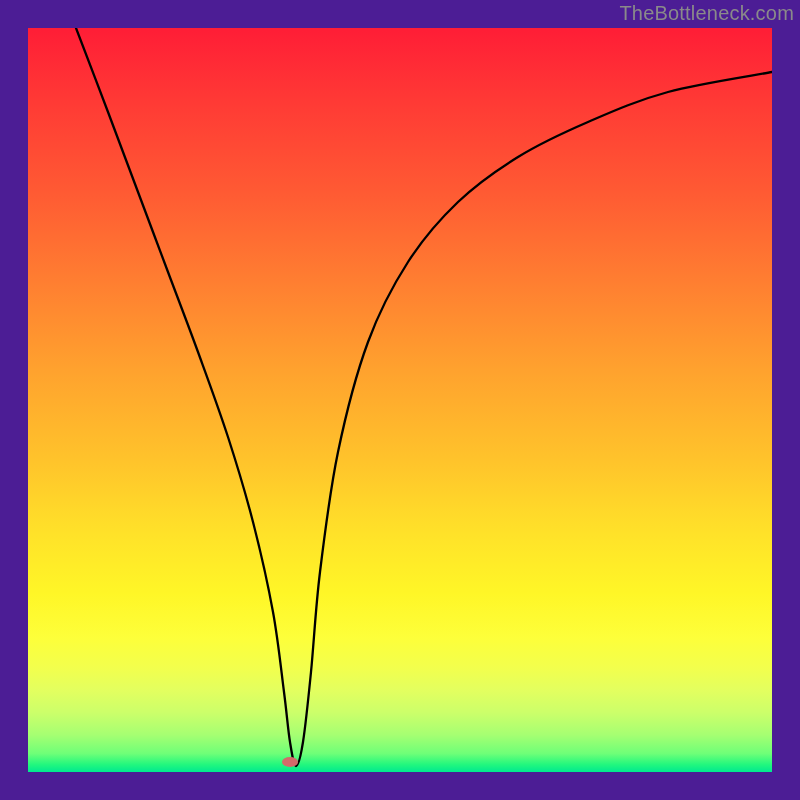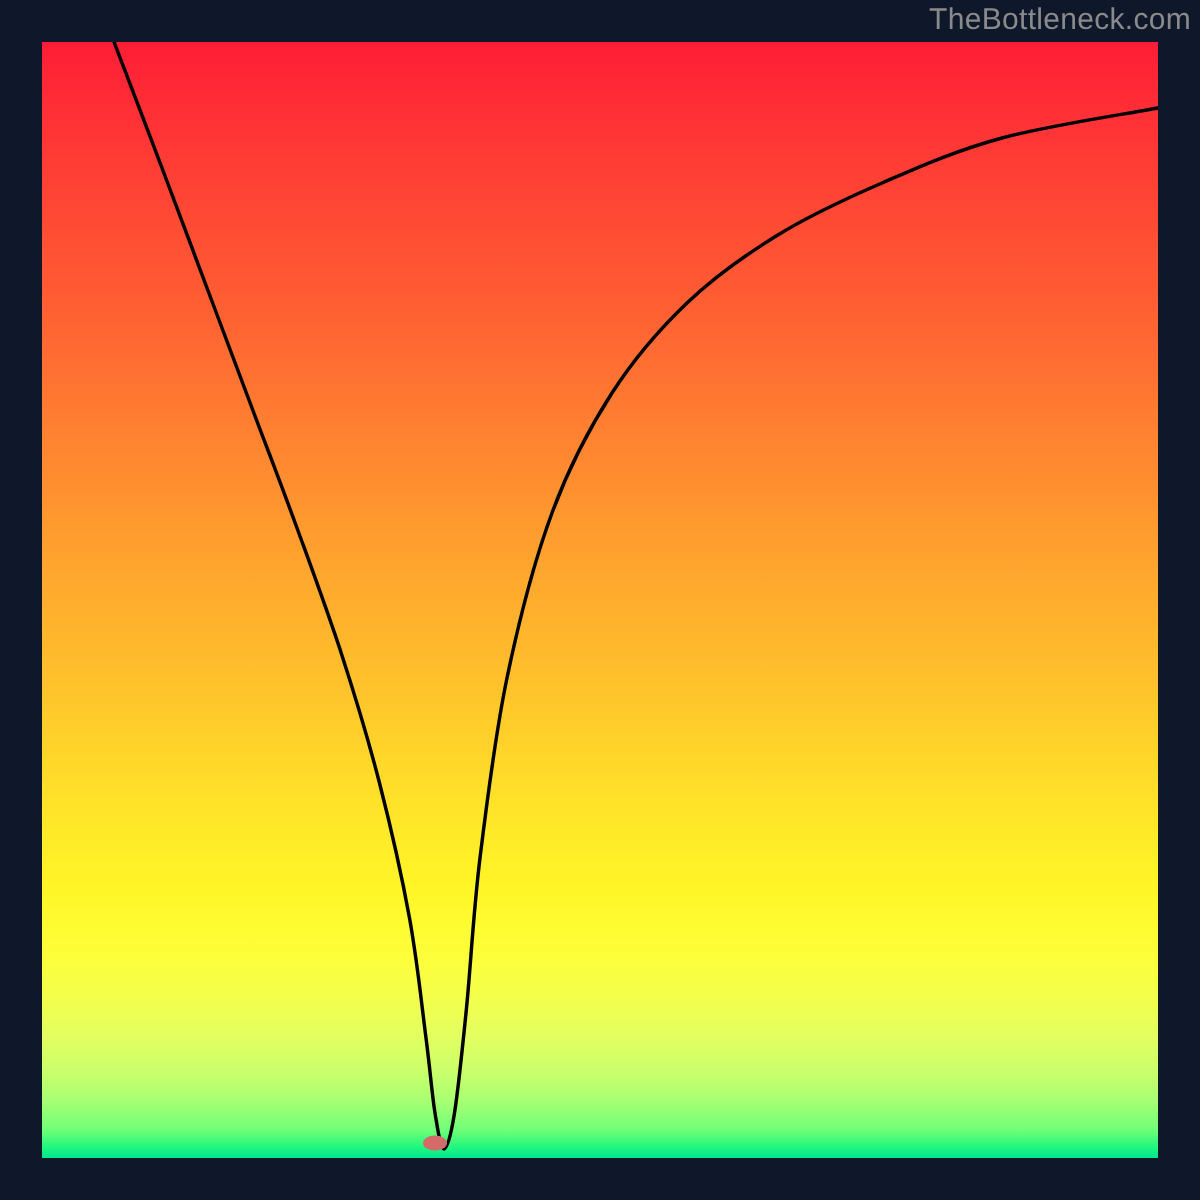--- a/index.html
+++ b/index.html
@@ -8,21 +8,21 @@
     width: 800px;
     height: 800px;
     overflow: hidden;
     background: #000;
     font-family: Arial, Helvetica, sans-serif;
   }
   .frame {
     position: relative;
     width: 800px;
     height: 800px;
-    background: #0f172a;
+    background: #4c1d95;
   }
   .plot {
     position: absolute;
     left: 28px;
     top: 28px;
     width: 744px;
     height: 744px;
     
     background: linear-gradient(
       to bottom,

